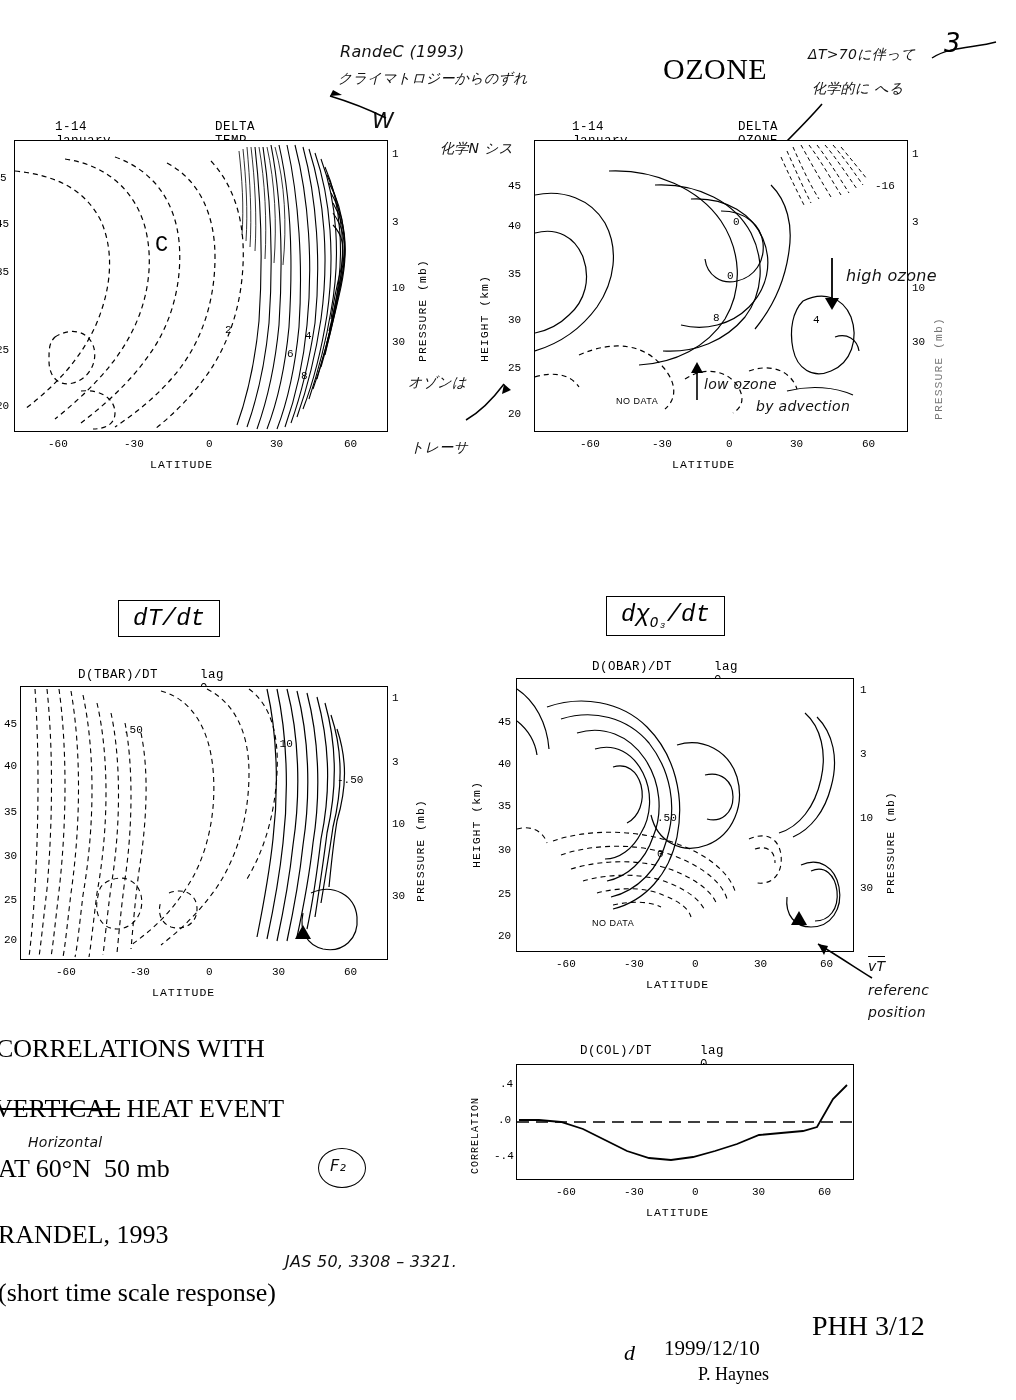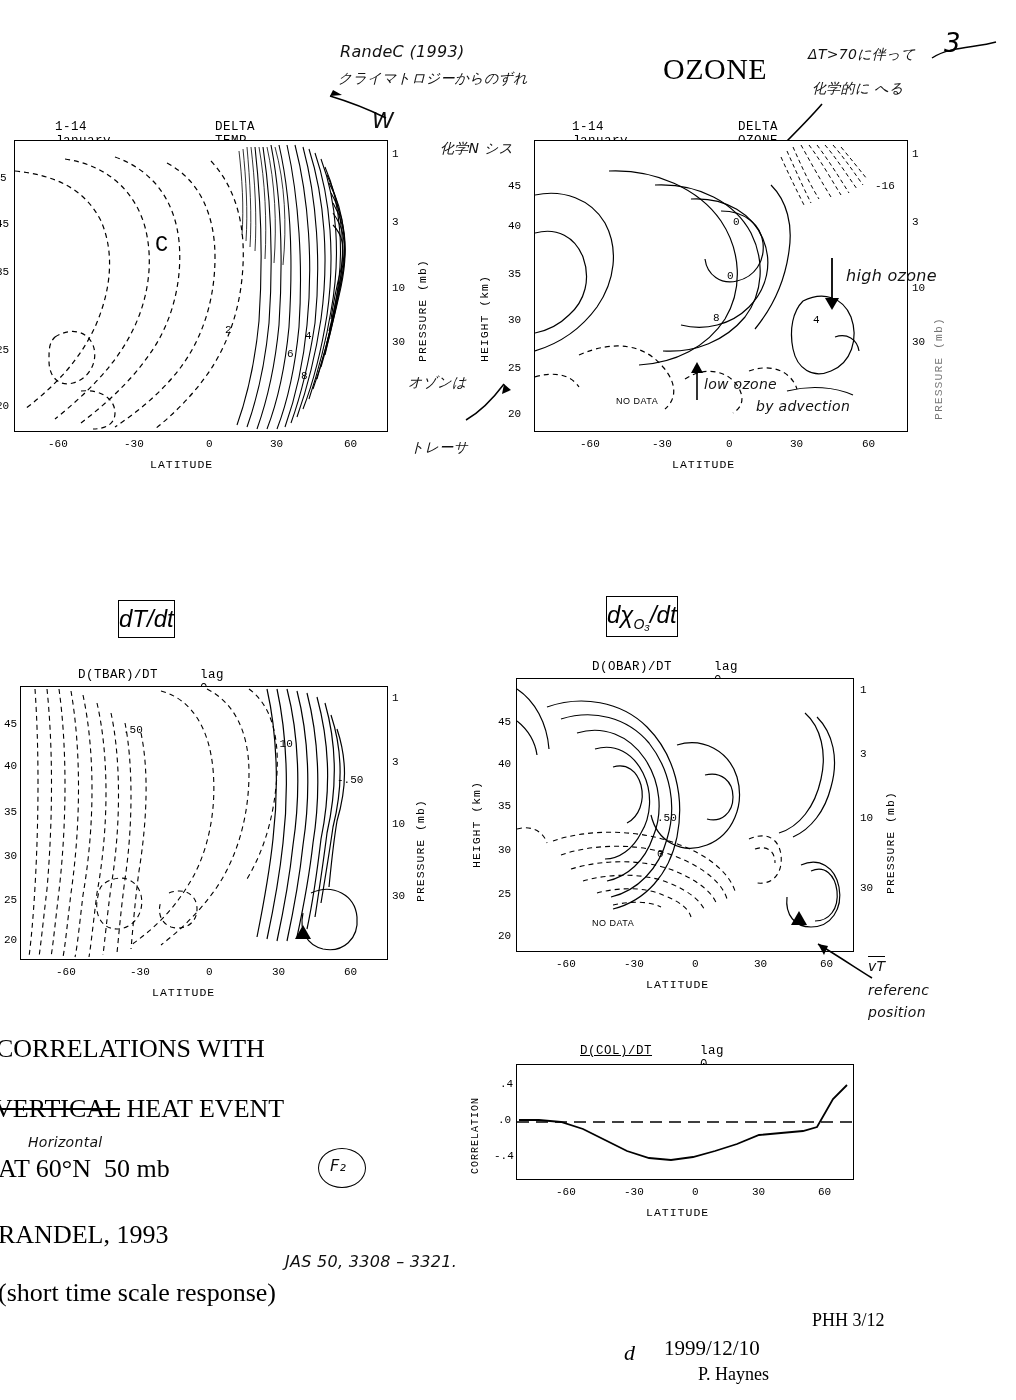--- a/index.html
+++ b/index.html
@@ -33,22 +33,22 @@
 
   
   .panel{position:absolute;}
   .axisbox{position:absolute;border:1.6px solid #000;background:#fff;}
   .tick-lab{position:absolute;font-family:"Liberation Mono", monospace;font-size:11px;}
   .plot-title{position:absolute;font-family:"Liberation Mono", monospace;font-size:12.5px;letter-spacing:.5px;}
   .axis-name{position:absolute;font-family:"Liberation Mono", monospace;font-size:11.5px;letter-spacing:1px;}
   .vert{writing-mode:vertical-rl;transform:rotate(180deg);}
 
   .boxlabel{
-    position:absolute;border:1.6px solid #000;padding:4px 0;
-    font-family:Liberation Sans, sans-serif;font-style:italic;font-size:24px;
+    position:absolute;border:1.6px solid #000;padding:4px 14px;
+    font-family:Liberation Mono, monospace;font-style:italic;font-size:24px;
     background:#fff;
   }
 
   .strike{text-decoration:line-through;}
 
   svg{display:block;}
   .nofill{fill:none;stroke:#000;}
 </style>
 </head>
 <body>
@@ -402,21 +402,21 @@
 
   <div class="abs" style="left:584px;top:1252px;font-size:26px;">
     <span style="display:inline-block;text-align:center;vertical-align:middle;">
       <span style="display:block;font-style:italic;font-size:22px;line-height:1;">d</span>
       
     </span>
     
   </div>
 
   <div class="panel">
-    <div class="plot-title" style="left:580px;top:1044px;text-decoration:underline;">D(COL)/DT</div>
+    <div class="plot-title" style="left:580px;top:1044px;">D(COL)/DT</div>
     <div class="plot-title" style="left:700px;top:1044px;">lag 0 days</div>
 
     <div class="axisbox" style="left:516px;top:1064px;width:336px;height:114px;">
       <svg width="336" height="114" viewBox="0 0 336 114">
 
         <path class="nofill" stroke-width="1.6" stroke-dasharray="12,7" d="M0 57 H336"></path>
 
         <path class="nofill" stroke-width="1.8" d="M2 55 L22 55 L44 57 L66 64 L88 75 L110 86 L132 93 L154 95 L176 92 L198 86 L220 79 L242 70 L264 68 L286 66 L300 62 L316 34 L330 20"></path>
       </svg>
     </div>
@@ -427,17 +427,17 @@
     <div class="tick-lab" style="left:494px;top:1150px;">-.4</div>
 
     <div class="tick-lab" style="left:556px;top:1186px;">-60</div>
     <div class="tick-lab" style="left:624px;top:1186px;">-30</div>
     <div class="tick-lab" style="left:692px;top:1186px;">0</div>
     <div class="tick-lab" style="left:752px;top:1186px;">30</div>
     <div class="tick-lab" style="left:818px;top:1186px;">60</div>
     <div class="axis-name" style="left:646px;top:1206px;">LATITUDE</div>
   </div>
 
-  <div class="abs" style="left:812px;top:1310px;font-size:18px;">PHH 3/12</div>
+  <div class="abs" style="left:812px;top:1310px;font-size:28px;">PHH 3/12</div>
   <div class="abs" style="left:664px;top:1336px;font-size:21px;">1999/12/10</div>
   <div class="abs" style="left:698px;top:1364px;font-size:18px;">P. Haynes</div>
 
 </div>
 
 </body></html>

